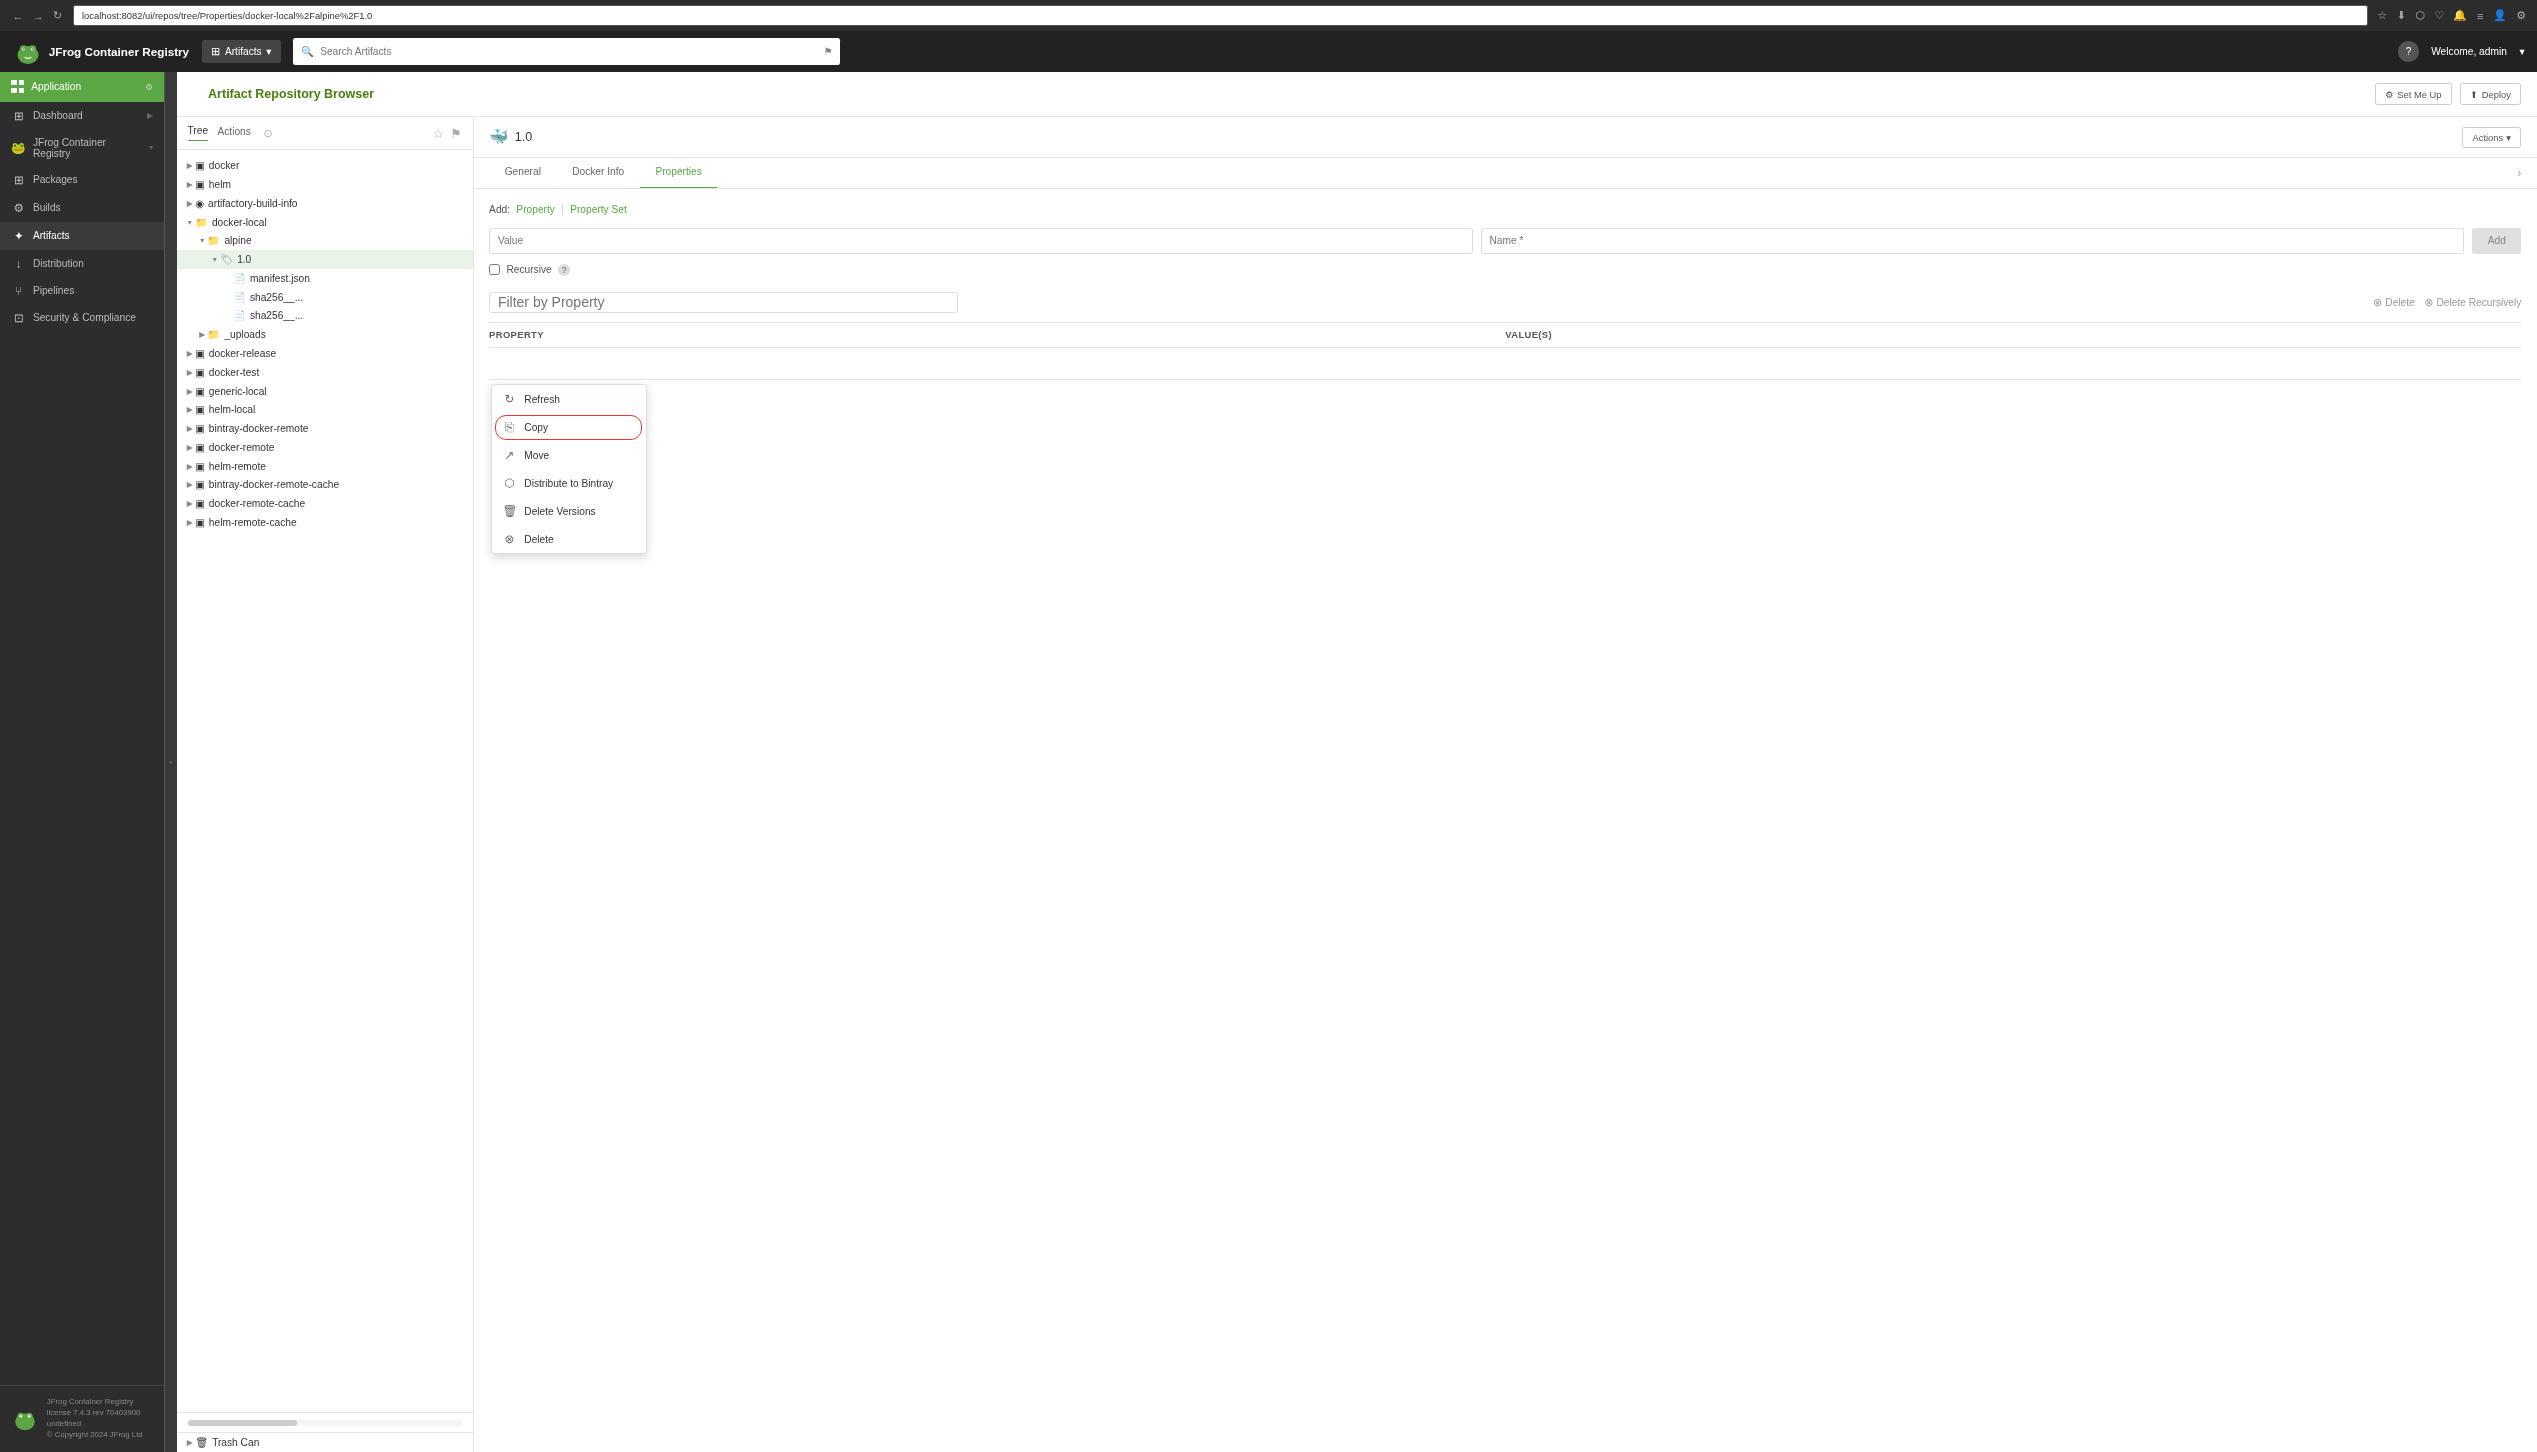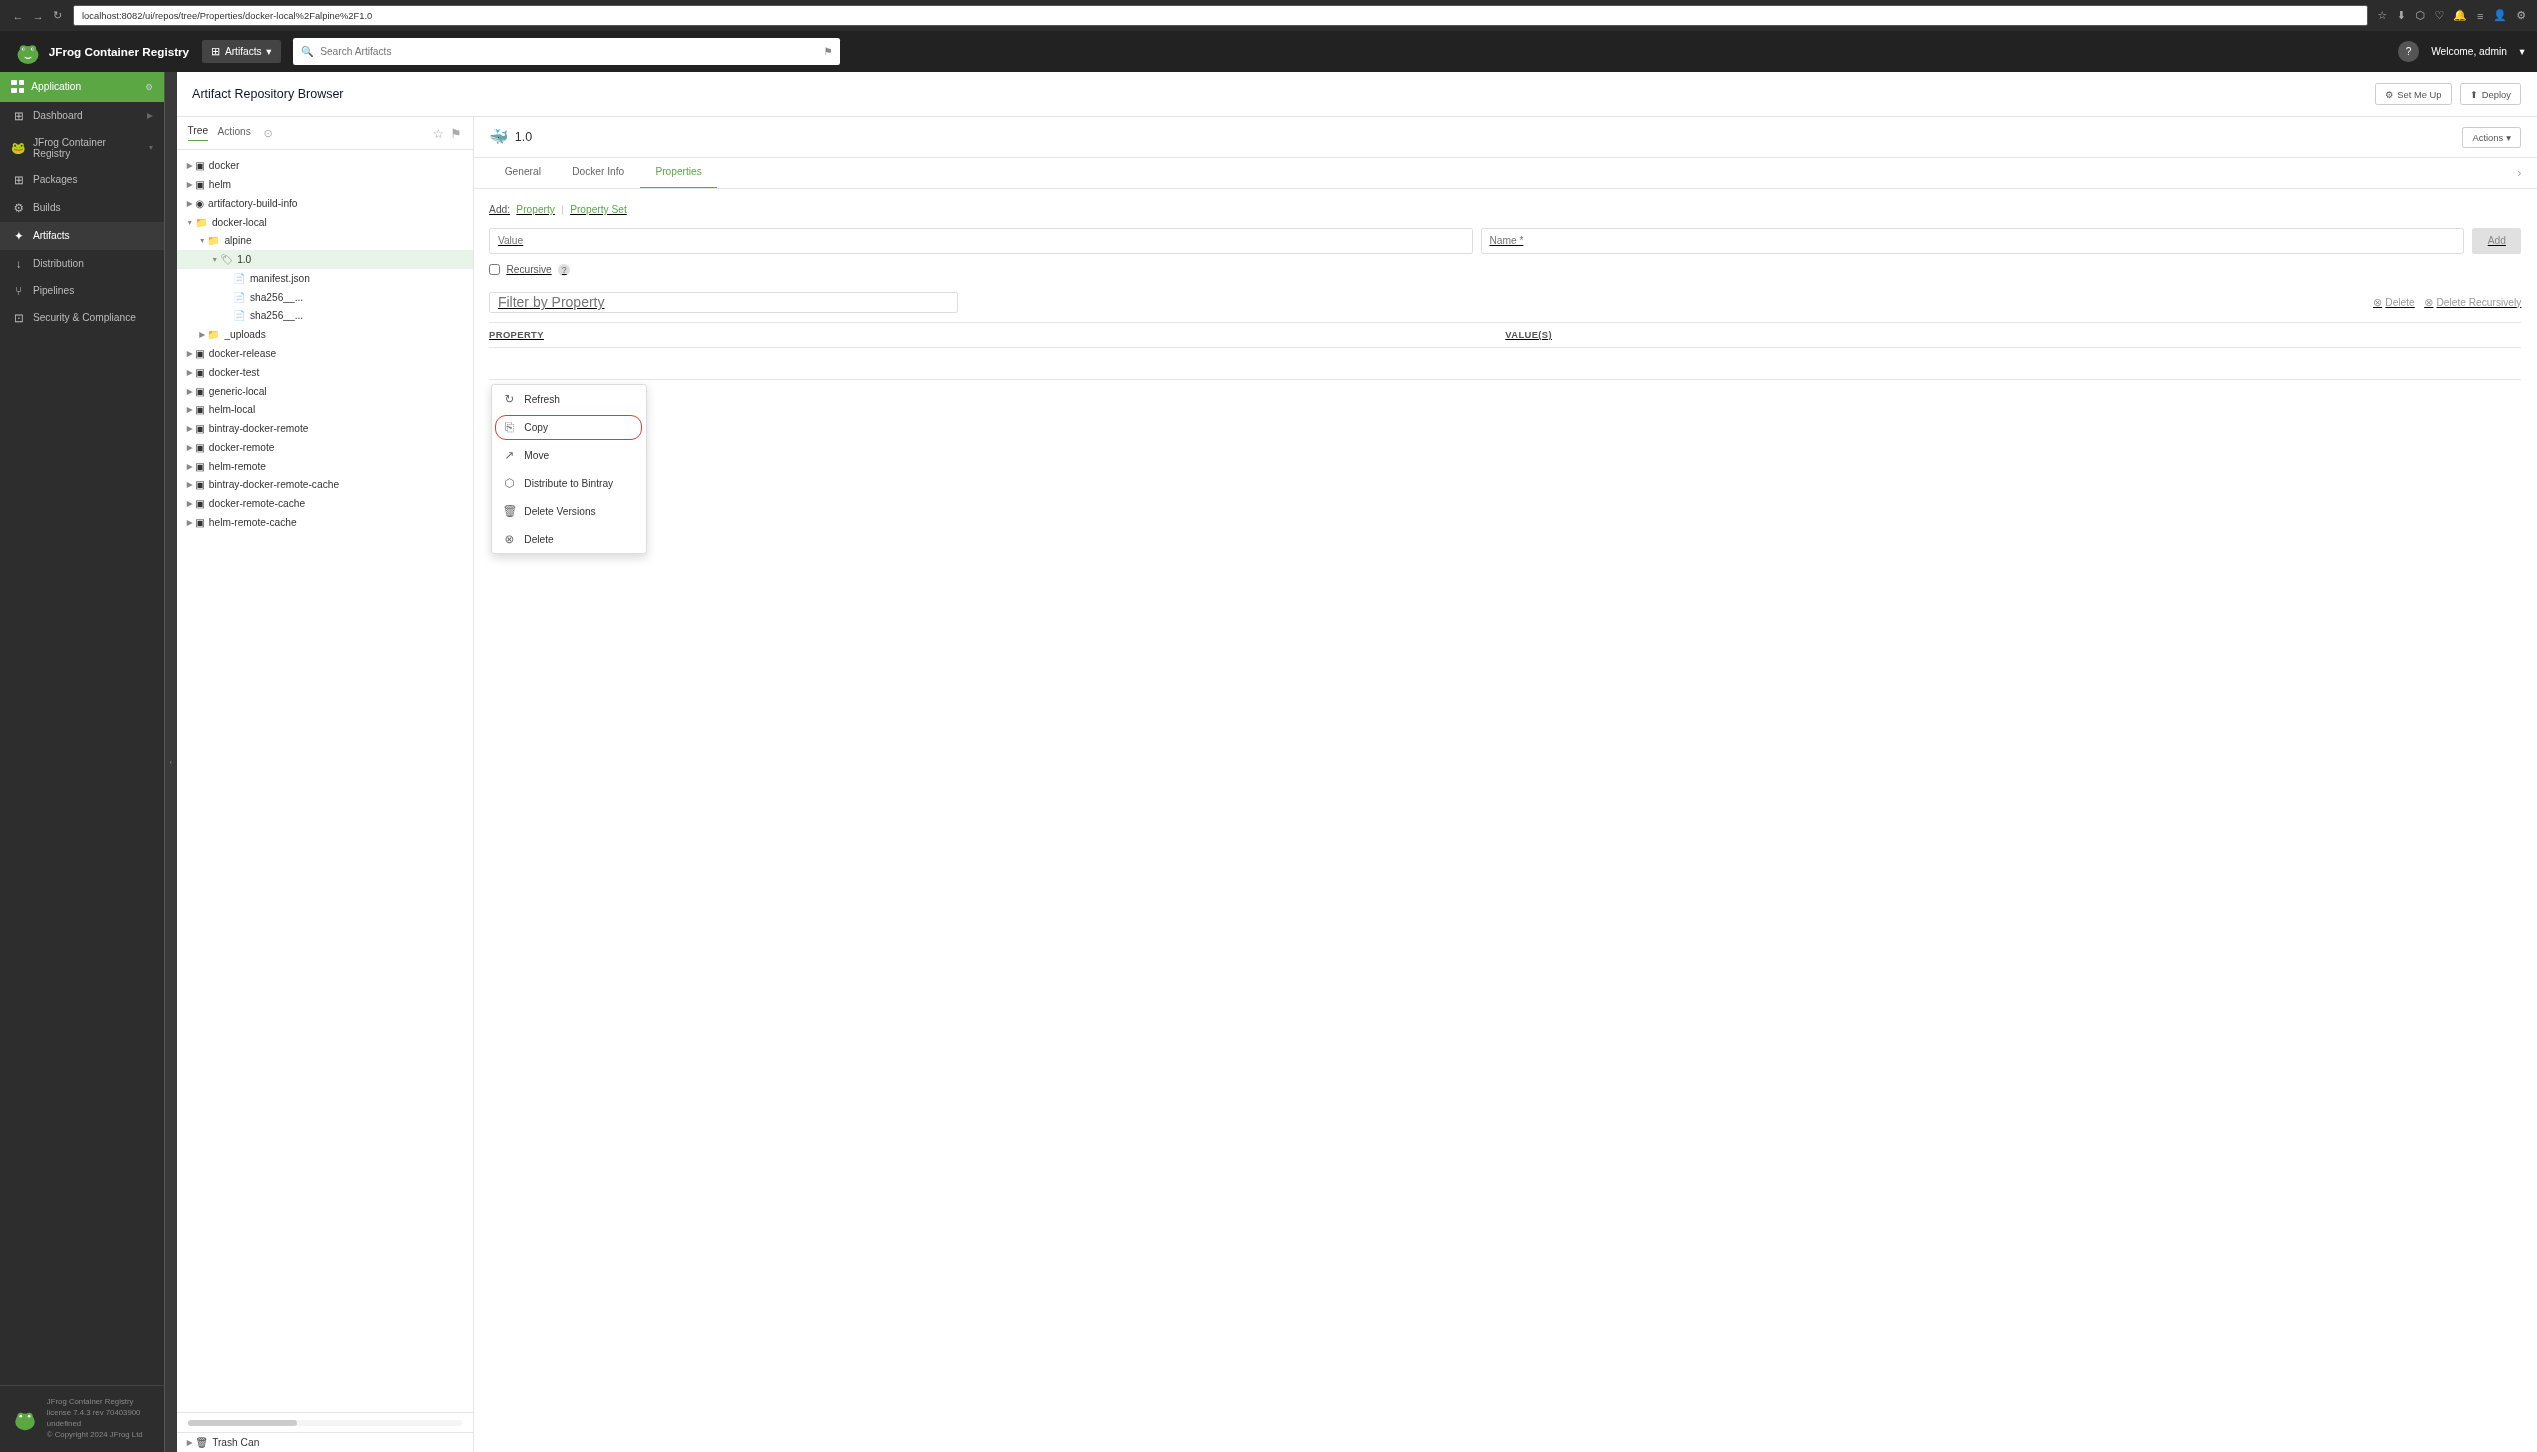--- a/index.html
+++ b/index.html
@@ -44,21 +44,21 @@
     .sidebar-item .si-icon { font-size: 11.7px; width: 15.6px; text-align: center; }
     .sidebar-item .si-label { flex: 1; }
     .sidebar-item .si-arrow { font-size: 7.8px; color: #666; }
     .sidebar .sidebar-footer { margin-top: auto; padding: 11px; border-top: 0.8px solid #444; display: flex; align-items: center; gap: 7.8px; }
     .sidebar .sidebar-footer .frog-small { width: 28px; height: 28px; }
     .sidebar .sidebar-footer .footer-text { font-size: 7.8px; color: #888; line-height: 1.4; }
 
     
     .content { flex: 1; background: #fff; display: flex; flex-direction: column; overflow: hidden; }
     .content-header { display: flex; align-items: center; justify-content: space-between; padding: 11px 15.6px; border-bottom: 0.8px solid #e5e5e5; }
-    .content-header .page-title { font-size: 12.5px; font-weight: 400; color: #0f172a; }
+    .content-header .page-title { font-size: 12.5px; font-weight: 700; color: #4d7c0f; margin-left: 16px; }
     .content-header .header-actions { display: flex; gap: 7.8px; align-items: center; }
     .btn-setup { display: flex; align-items: center; gap: 3.9px; background: #fff; border: 0.8px solid #ccc; border-radius: 2.3px; padding: 4.7px 9.4px; font-size: 9.4px; cursor: pointer; color: #555; }
     .btn-deploy { display: flex; align-items: center; gap: 3.9px; background: #fff; border: 0.8px solid #ccc; border-radius: 2.3px; padding: 4.7px 9.4px; font-size: 9.4px; cursor: pointer; color: #555; }
     
     
     .main-content { display: flex; flex: 1; overflow: hidden; }
 
     
     .tree-panel { width: 297px; border-right: 0.8px solid #e5e5e5; display: flex; flex-direction: column; overflow: hidden; }
     .tree-toolbar { display: flex; align-items: center; padding: 7.8px 11px; gap: 9.4px; border-bottom: 0.8px solid #e5e5e5; }
@@ -98,21 +98,21 @@
     
     .detail-panel { flex: 1; display: flex; flex-direction: column; overflow: hidden; }
     .detail-header { display: flex; align-items: center; padding: 9.4px 15.6px; border-bottom: 0.8px solid #e5e5e5; }
     .detail-header .artifact-icon { font-size: 15.6px; color: #555; margin-right: 6.3px; }
     .detail-header .artifact-name { font-size: 12.5px; font-weight: 500; color: #333; flex: 1; }
     .detail-header .actions-btn { background: none; border: 0.8px solid #ccc; border-radius: 2.3px; padding: 3.9px 9.4px; font-size: 9.4px; cursor: pointer; color: #555; display: flex; align-items: center; gap: 3.1px; }
     .detail-tabs { display: flex; border-bottom: 0.8px solid #e5e5e5; padding: 0 15.6px; }
     .detail-tab { padding: 7.8px 15.6px; font-size: 10.2px; color: #666; cursor: pointer; border-bottom: 1.6px solid transparent; }
     .detail-tab.active { color: #5ba743; border-bottom: 1.6px solid #5ba743; }
     .detail-tab-next { margin-left: auto; display: flex; align-items: center; color: #aaa; font-size: 12.5px; cursor: pointer; padding: 7.8px 0; }
-    .detail-body { flex: 1; overflow-y: auto; padding: 15.6px; text-decoration: underline; }
+    .detail-body { flex: 1; overflow-y: auto; padding: 15.6px; }
     
     
     .prop-add-row { display: flex; align-items: center; gap: 6.3px; margin-bottom: 12.5px; }
     .prop-add-row .add-label { font-size: 10.2px; color: #555; }
     .prop-add-row .add-link { color: #5ba743; cursor: pointer; font-size: 10.2px; }
     .prop-add-row .sep { color: #ccc; }
     .prop-form { display: flex; gap: 7.8px; align-items: flex-start; margin-bottom: 9.4px; }
     .prop-form input { flex: 1; height: 26.6px; border: 0.8px solid #ddd; border-radius: 2.3px; padding: 0 7.8px; font-size: 10.2px; outline: none; }
     .btn-add { background: #e0e0e0; border: none; border-radius: 2.3px; padding: 0 15.6px; height: 26.6px; font-size: 10.2px; cursor: pointer; color: #888; }
     .prop-recursive { display: flex; align-items: center; gap: 6.3px; margin-bottom: 15.6px; font-size: 10.2px; color: #555; }

